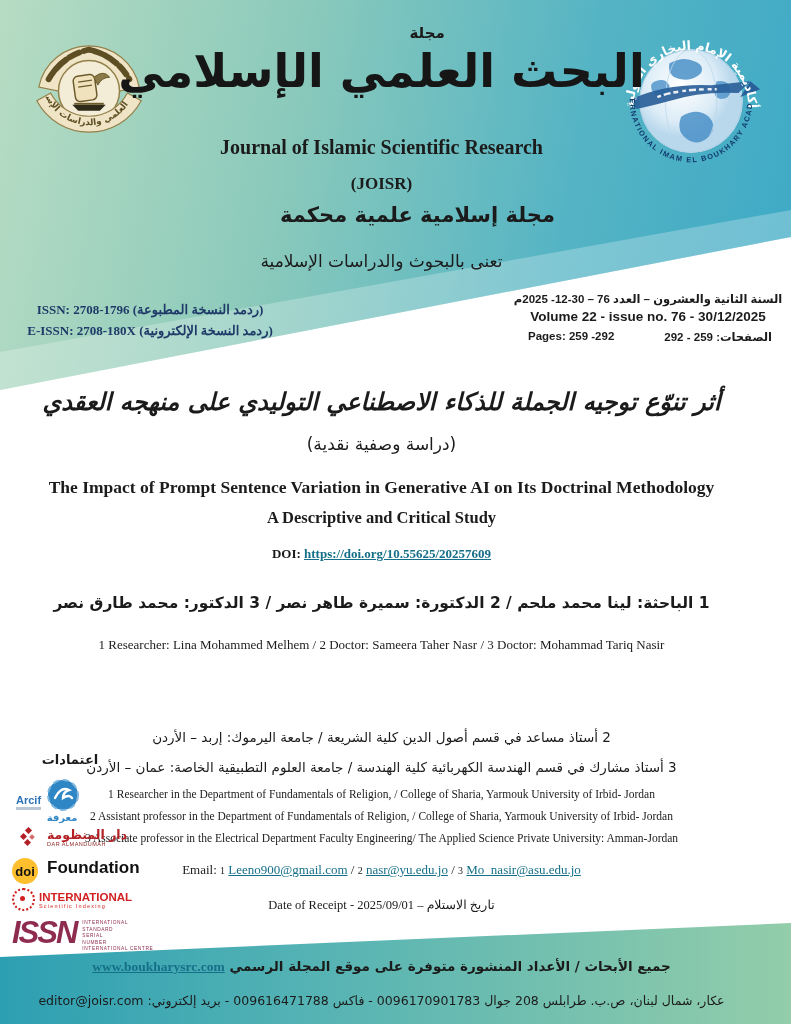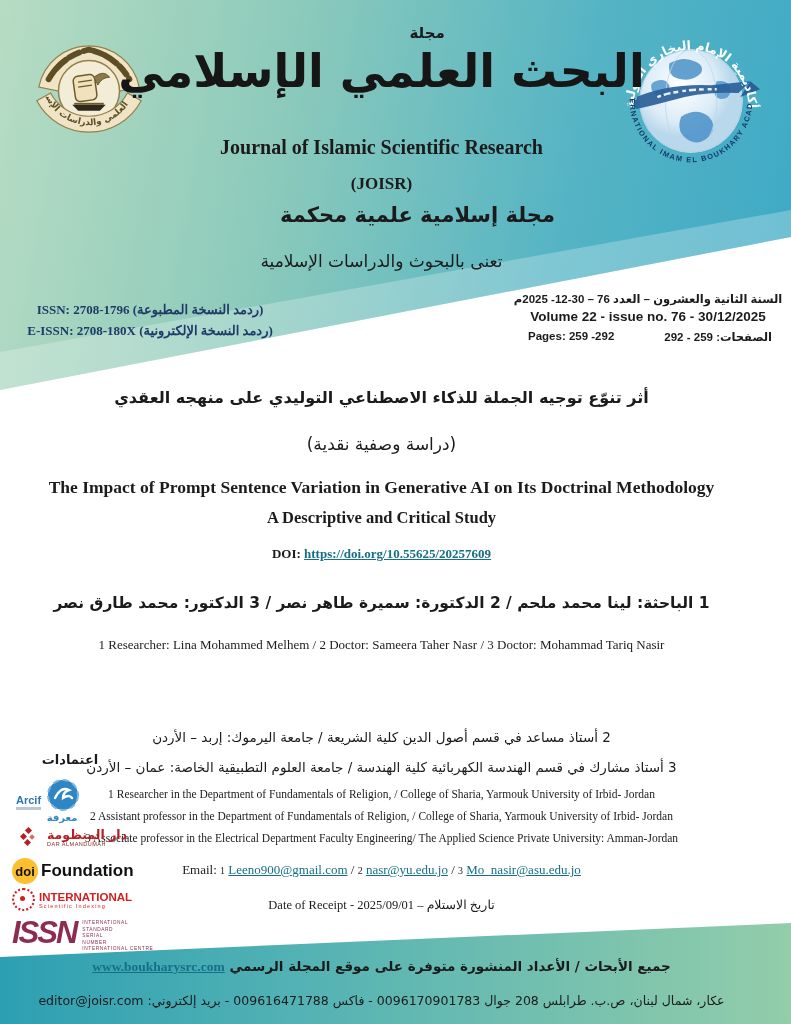--- a/index.html
+++ b/index.html
@@ -25,21 +25,21 @@
   .jscope{top:251px;font-size:17px;}
 
   .issn-block{left:14px;top:299px;width:272px;text-align:center;color:#1f3a68;
     font-weight:bold;font-size:13px;line-height:21px;}
   .vol-block{left:512px;top:291px;width:272px;text-align:center;font-weight:bold;}
   .vol-ar{font-size:11.5px;line-height:16px;}
   .vol-en{font-size:13.5px;line-height:19px;}
   .pages-row{display:flex;justify-content:space-between;padding:4px 12px 0 16px;font-size:11.5px;}
 
   
-  .title-ar{top:388px;font-size:16px;font-weight:bold;}
+  .title-ar{top:388px;font-size:24px;font-weight:bold;font-style:italic;}
   .subtitle-ar{top:434px;font-size:17px;font-weight:normal;}
   .title-en{top:477px;font-size:17.5px;font-weight:bold;}
   .subtitle-en{top:508px;font-size:16.5px;font-weight:bold;}
   .doi-line{top:546px;font-size:13px;font-weight:bold;}
   a.tlink{color:#156f88;text-decoration:underline;}
   .authors-ar{top:594px;font-size:15.5px;font-weight:bold;}
   .authors-en{top:637px;font-size:13px;}
   .aff-ar{font-size:13.5px;}
   .aff-ar1{top:699px;} .aff-ar2{top:729px;} .aff-ar3{top:759px;}
   .aff-en{font-size:11.5px;}
@@ -51,21 +51,21 @@
 
   
   .acc-head{left:38px;top:752px;width:64px;text-align:center;font-size:13px;font-weight:bold;}
   .arcif-label{left:16px;top:794px;font-size:11px;font-weight:bold;color:#2e75b6;
     font-family:"Liberation Sans",sans-serif;border-bottom:3px solid #b9c6d4;padding-bottom:1px;}
   .marefa-icon{left:46px;top:778px;}
   .marefa-label{left:40px;top:812px;width:44px;text-align:center;font-size:10px;font-weight:bold;color:#2f86c4;}
   .dar-block{left:20px;top:827px;display:flex;align-items:center;gap:11px;}
   .dar-text-ar{font-size:12.5px;font-weight:bold;color:#b32025;line-height:13px;}
   .dar-text-en{font-size:5.5px;color:#8a1f1f;letter-spacing:.5px;line-height:7px;font-family:"Liberation Sans",sans-serif;}
-  .doi-block{left:12px;top:858px;display:flex;align-items:center;gap:3px;}
+  .doi-block{left:12px;top:858px;display:flex;gap:9px;}
   .doi-circle{width:26px;height:26px;border-radius:50%;background:#fdbf2d;color:#111;
     display:flex;align-items:center;justify-content:center;font-size:13px;font-weight:bold;
     font-family:"Liberation Sans",sans-serif;}
   .doi-found{font-size:17px;font-weight:bold;font-family:"Liberation Sans",sans-serif;color:#111;}
   .isi-block{left:12px;top:888px;display:flex;align-items:center;gap:4px;}
   .isi-icon{width:19px;height:19px;border-radius:50%;border:2px dotted #d21f1f;position:relative;}
   .isi-icon::after{content:"";position:absolute;left:6px;top:6px;width:5px;height:5px;border-radius:50%;
     background:#d21f1f;}
   .isi-name{font-size:11.5px;font-weight:bold;color:#d21f1f;font-family:"Liberation Sans",sans-serif;line-height:12px;}
   .isi-sub{font-size:5.5px;color:#d21f1f;letter-spacing:1.2px;font-family:"Liberation Sans",sans-serif;}

